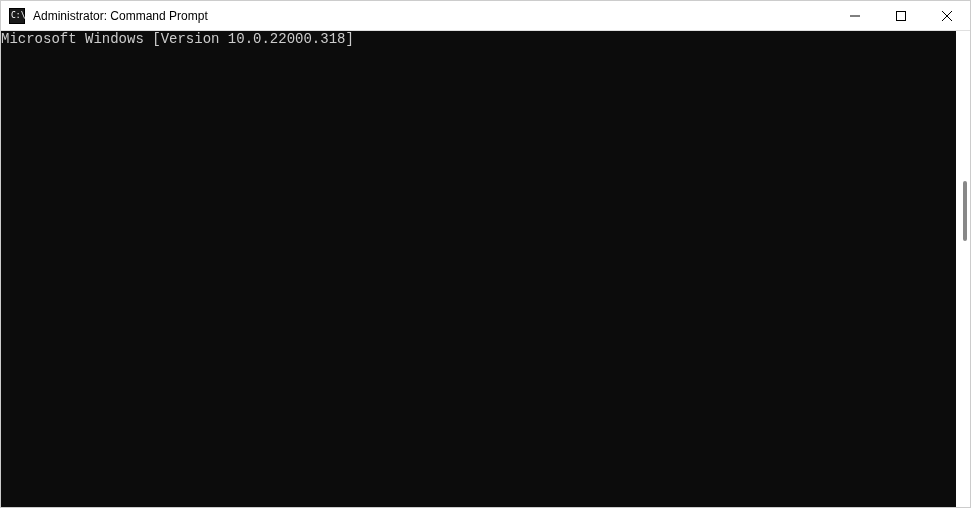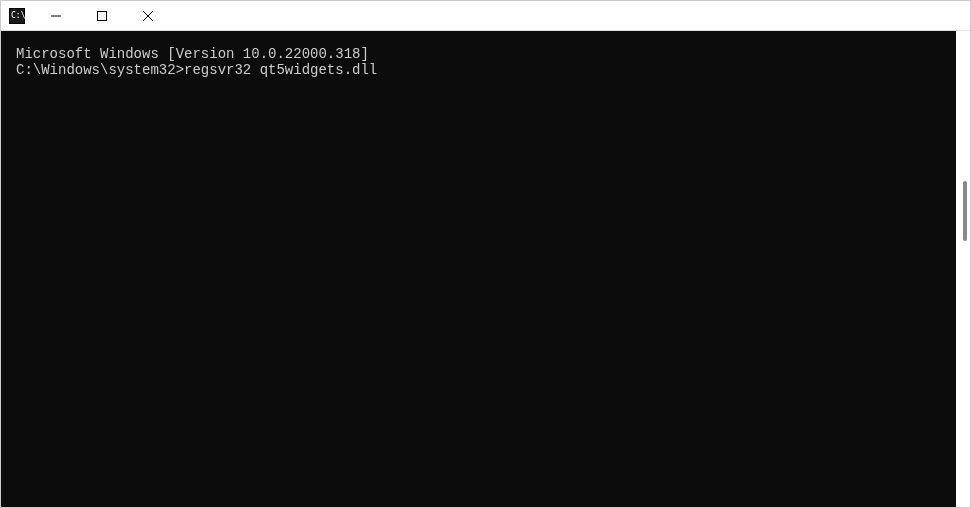--- a/index.html
+++ b/index.html
@@ -68,21 +68,21 @@
       background: #0c0c0c;
       overflow: hidden;
     }
     .terminal {
       flex: 1;
       background: #0c0c0c;
       color: #cccccc;
       font-family: "Consolas", "Courier New", monospace;
       font-size: 14px;
       line-height: 16px;
-      padding: 15px;
+      padding: 0;
       white-space: pre;
       overflow: hidden;
     }
     .terminal-line {
       display: block;
     }
     .scrollbar-track {
       width: 14px;
       background: #ffffff;
       position: relative;
@@ -102,38 +102,39 @@
 
 <div class="window">
   <div class="titlebar">
     <div class="titlebar-icon">
       <svg viewBox="0 0 16 16">
         <rect x="0" y="0" width="16" height="16" fill="#000"></rect>
         <rect x="1" y="1" width="14" height="14" fill="#1a1a1a"></rect>
         <text x="2" y="10" font-size="8" fill="#fff" font-family="monospace">C:\</text>
       </svg>
     </div>
+    <div class="titlebar-title">Administrator: Command Prompt</div>
     <div class="titlebar-controls">
       <div class="titlebar-button">
         <svg viewBox="0 0 10 10">
           <line x1="0" y1="5" x2="10" y2="5" stroke="#000" stroke-width="1"></line>
         </svg>
       </div>
       <div class="titlebar-button">
         <svg viewBox="0 0 10 10">
           <rect x="0.5" y="0.5" width="9" height="9" stroke="#000" stroke-width="1" fill="none"></rect>
         </svg>
       </div>
       <div class="titlebar-button close">
         <svg viewBox="0 0 10 10">
           <line x1="0" y1="0" x2="10" y2="10" stroke="#000" stroke-width="1"></line>
           <line x1="10" y1="0" x2="0" y2="10" stroke="#000" stroke-width="1"></line>
         </svg>
       </div>
     </div>
   </div>
   <div class="terminal-container">
-    <div class="terminal"><span class="terminal-line">Microsoft Windows [Version 10.0.22000.318]</span><span class="terminal-line"></span><span class="terminal-line">C:\Windows\system32&gt;regsvr32 qt5widgets.dll</span></div>
+    <div class="terminal"><span class="terminal-line">Microsoft Windows [Version 10.0.22000.318]</span><span class="terminal-line"></span></div>
     <div class="scrollbar-track">
       <div class="scrollbar-thumb"></div>
     </div>
   </div>
 </div>
 
 </body></html>

